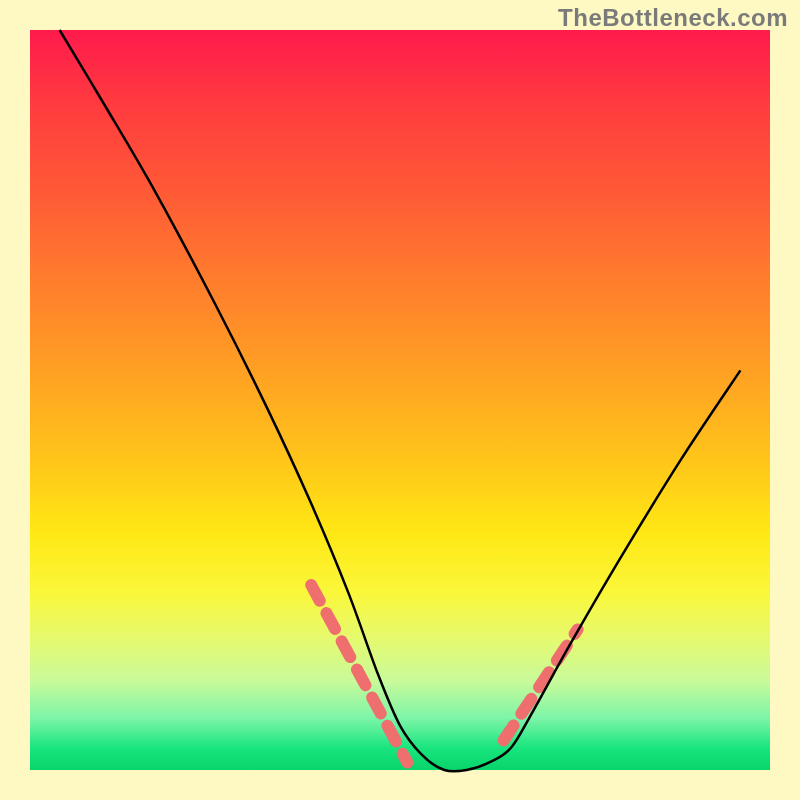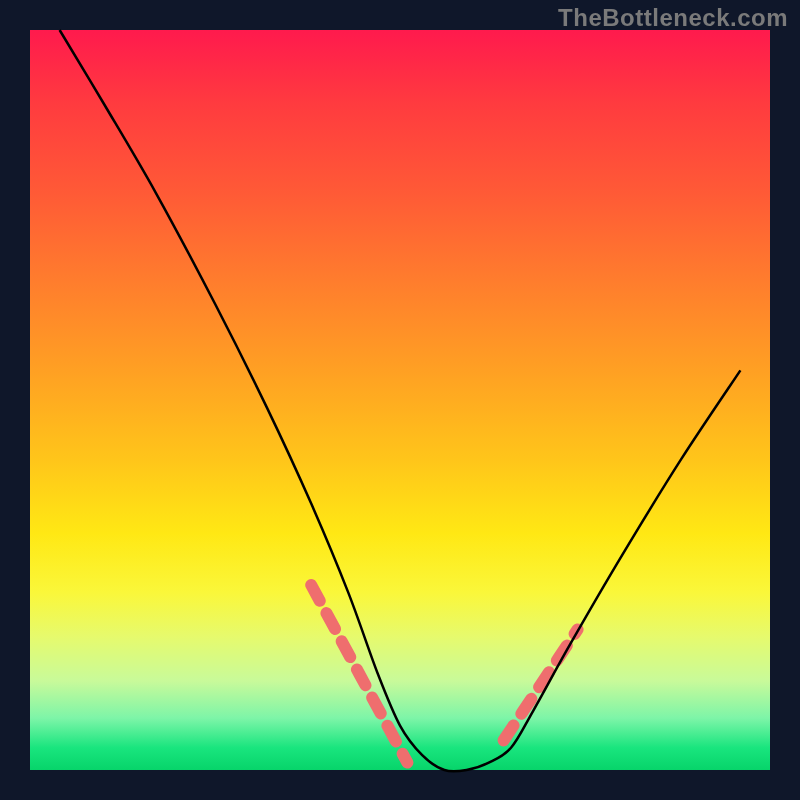--- a/index.html
+++ b/index.html
@@ -9,21 +9,21 @@
     height: 800px;
     background: #000000;
     overflow: hidden;
   }
   .frame {
     position: absolute;
     left: 0;
     top: 0;
     width: 800px;
     height: 800px;
-    background: #0f172a;
+    background: #fef9c3;
   }
   .plot {
     position: absolute;
     left: 30px;
     top: 30px;
     width: 740px;
     height: 740px;
     background: linear-gradient(to bottom,
       #ff1a4d 0%,
       #ff3b3f 10%,

